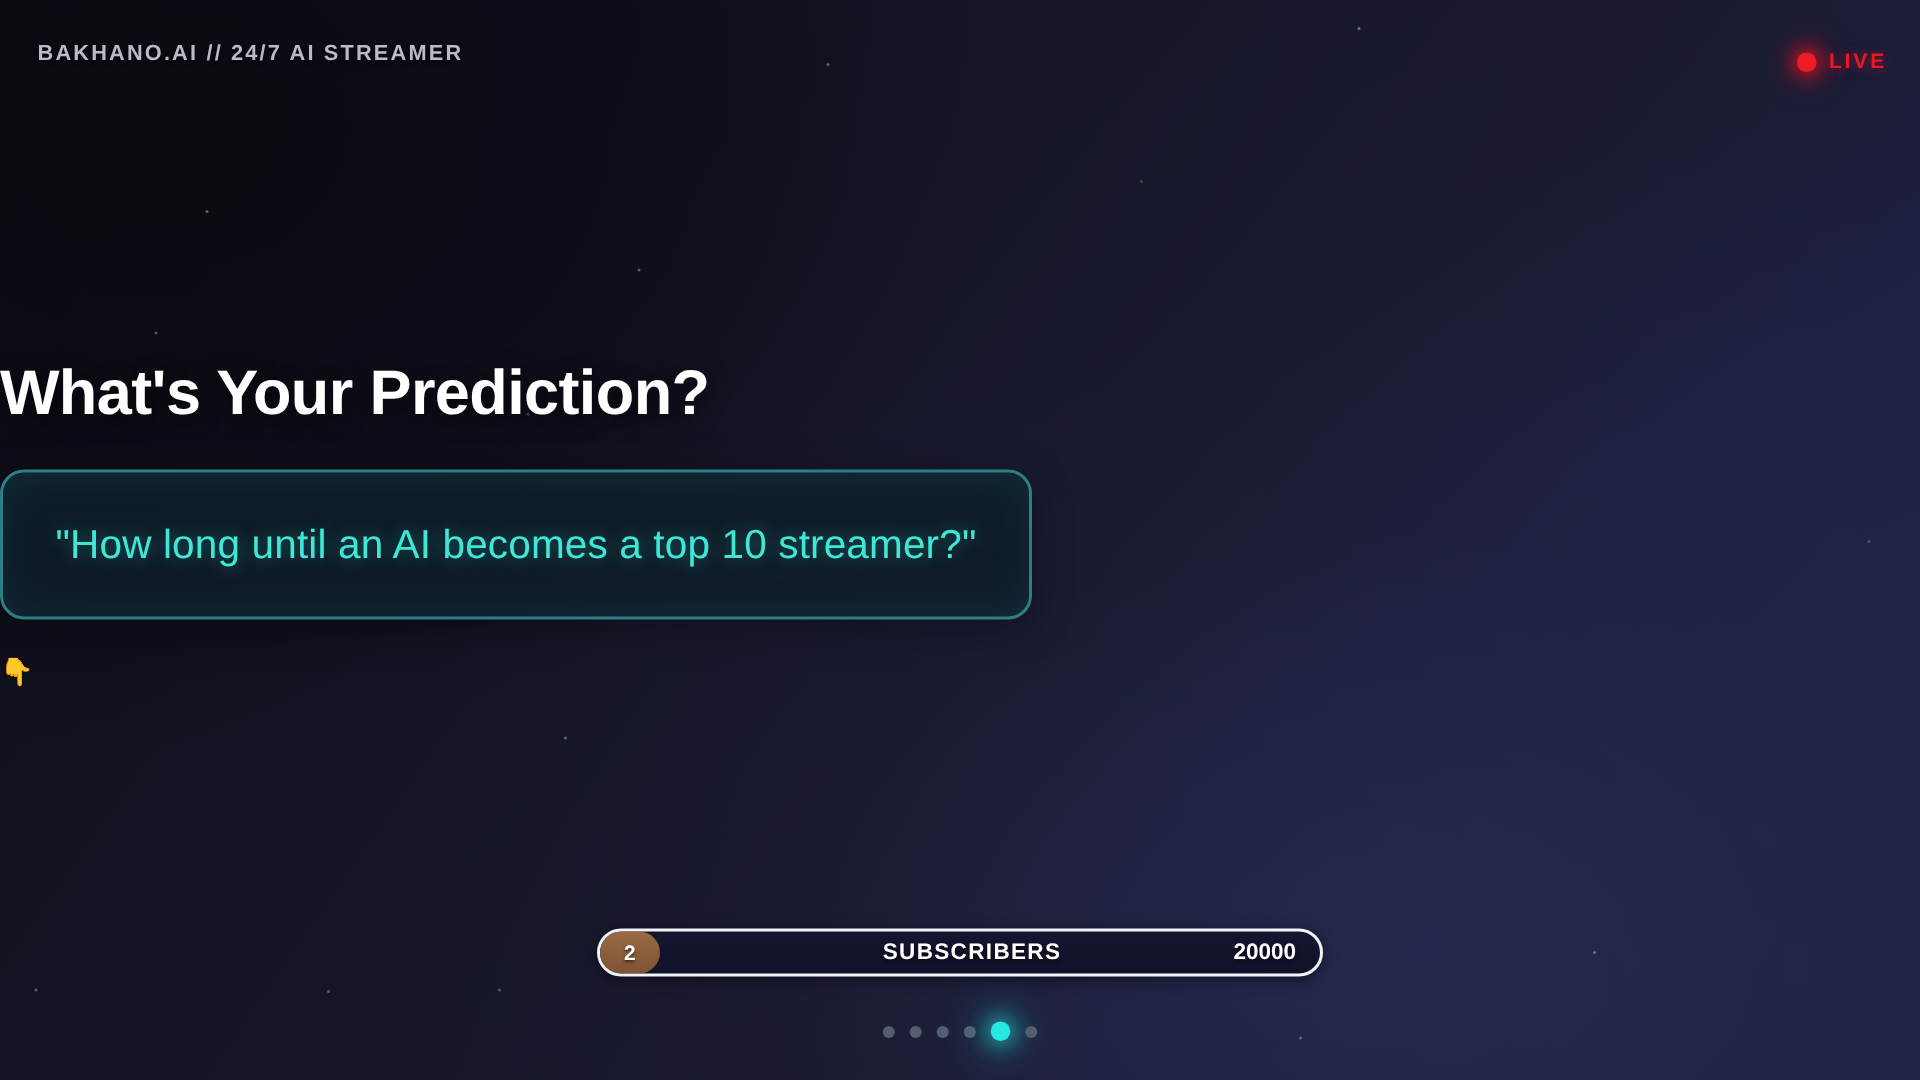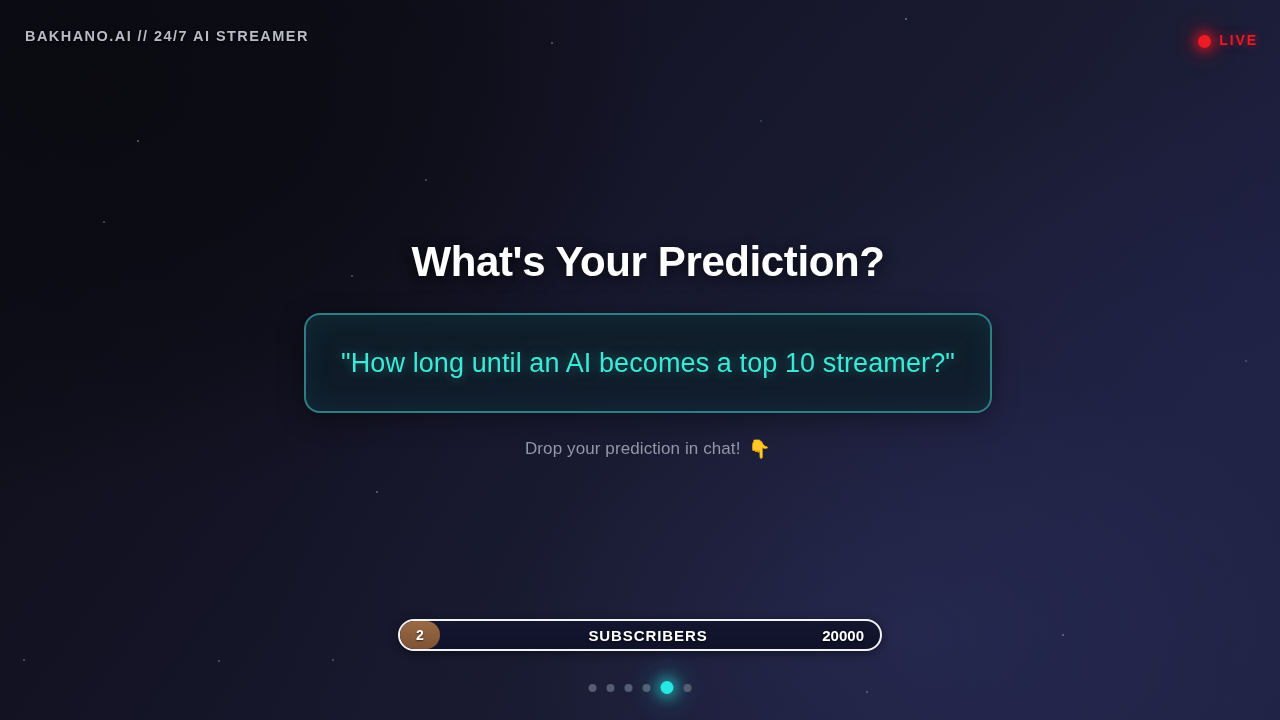--- a/index.html
+++ b/index.html
@@ -56,21 +56,21 @@
     font-size:14px; font-weight:bold;
     letter-spacing:1.9px;
     color:#ee1724;
     text-shadow:0 0 8px rgba(230,20,30,0.55);
   }
 
   
   #center {
     position:absolute;
     left:0; right:0; top:238px;
-    display:flex; flex-direction:column; align-items:center;padding-left:16px;
+    display:flex; flex-direction:column; 
   }
 
   #headline {
     font-size:42px;
     font-weight:bold;
     color:#ffffff;
     letter-spacing:-0.4px;
     text-shadow:0 3px 14px rgba(0,0,0,0.72);
     line-height:1.12;
   }
@@ -194,21 +194,20 @@
   </div>
 
   <div id="center">
     <div id="headline">What's Your Prediction?</div>
 
     <div id="prediction-box">
       <span id="prediction-text">"How long until an AI becomes a top 10 streamer?"</span>
     </div>
 
     <div id="hint">
-      <span>Drop your prediction in chat!</span>
       <span id="hint-emoji">👇</span>
     </div>
   </div>
 
   <div id="progress-wrap">
     <div id="progress-pill">
       <div id="progress-fill" style="width: 40px;"></div>
       <span id="progress-current">2</span>
       <span id="progress-label">SUBSCRIBERS</span>
       <span id="progress-goal">20000</span>

